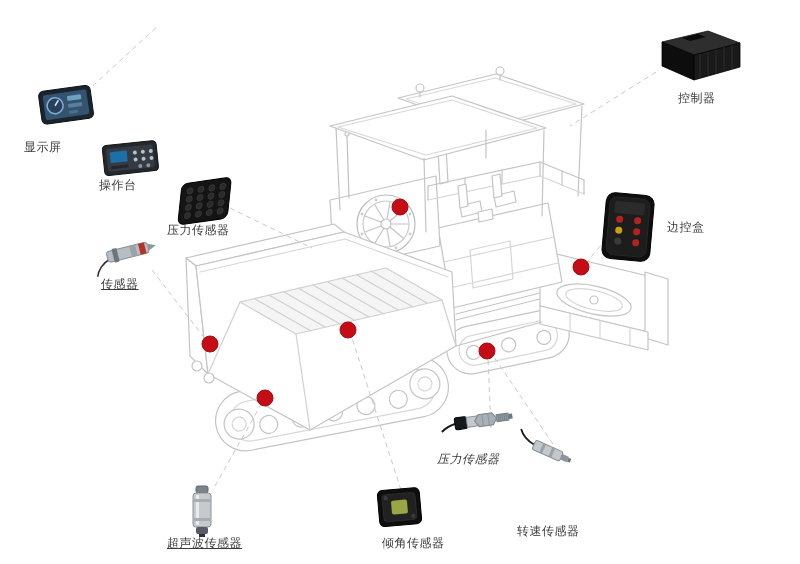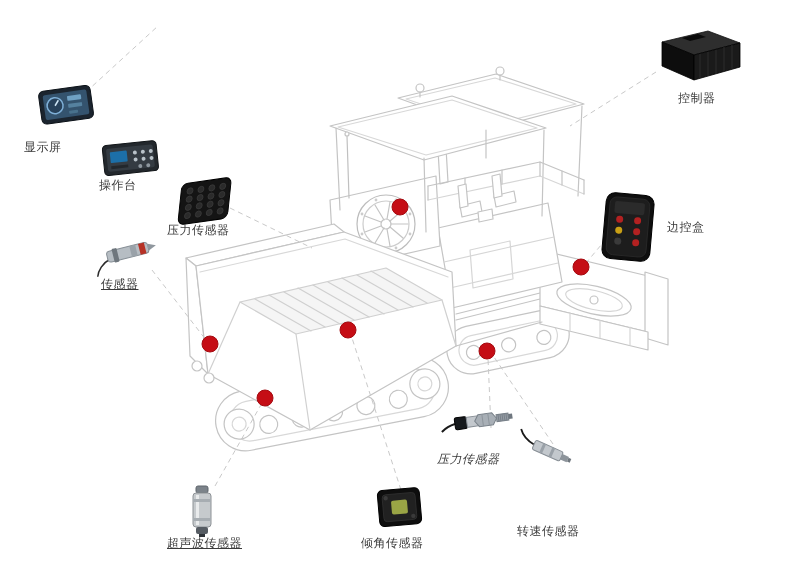--- a/index.html
+++ b/index.html
@@ -267,16 +267,16 @@
   </svg>
 
   <div class="label" style="left:24px;  top:141px;">显示屏</div>
   <div class="label" style="left:99px;  top:180px;font-family:Liberation Mono, monospace;">操作台</div>
   <div class="label" style="left:167px; top:224px;">压力传感器</div>
   <div class="label" style="left:101px; top:278px;text-decoration:underline;">传感器</div>
   <div class="label" style="left:678px; top:92px;">控制器</div>
   <div class="label" style="left:667px; top:221px;">边控盒</div>
   <div class="label" style="left:437px; top:453px;font-style:italic;">压力传感器</div>
   <div class="label" style="left:517px; top:497px;margin-top:28px;">转速传感器</div>
-  <div class="label" style="left:361px; top:537px;">倾角传感器</div>
+  <div class="label" style="left:382px; top:537px;">倾角传感器</div>
   <div class="label" style="left:167px; top:537px;text-decoration:underline;">超声波传感器</div>
 
 </div>
 
 </body></html>

